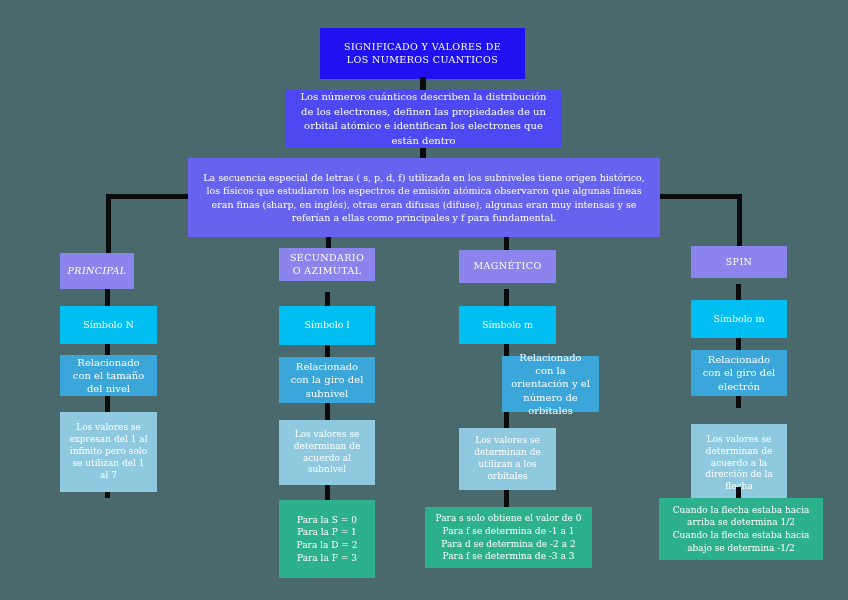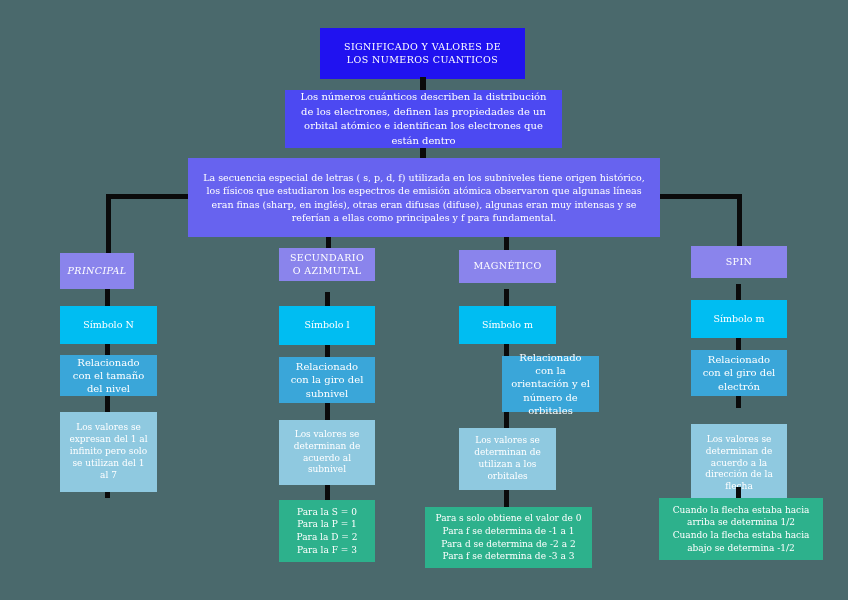--- a/index.html
+++ b/index.html
@@ -63,21 +63,21 @@
   <div class="conn" style="left:105px; top:492px; width:5px; height:6px;"></div>
 
   <div class="node header-box" style="left:279px; top:248px; width:96px; height:33px;">SECUNDARIO O AZIMUTAL</div>
   <div class="conn" style="left:325px; top:292px; width:5px; height:14px;"></div>
   <div class="node symbol-box" style="left:279px; top:306px; width:96px; height:39px;">Símbolo l</div>
   <div class="conn" style="left:325px; top:345px; width:5px; height:12px;"></div>
   <div class="node relation-box" style="left:279px; top:357px; width:96px; height:46px;">Relacionado con la giro del subnivel</div>
   <div class="conn" style="left:325px; top:403px; width:5px; height:17px;"></div>
   <div class="node values-box" style="left:279px; top:420px; width:96px; height:65px;">Los valores se determinan de acuerdo al subnivel</div>
   <div class="conn" style="left:325px; top:485px; width:5px; height:15px;"></div>
-  <div class="node detail-box pre" style="left:279px; top:500px; width:96px; height:62px;">Para la S = 0
+  <div class="node detail-box pre" style="left:279px; top:500px; width:96px; height:78px;">Para la S = 0
 Para la P = 1
 Para la D = 2
 Para la F = 3</div>
 
   <div class="node header-box" style="left:459px; top:250px; width:97px; height:33px;">MAGNÉTICO</div>
   <div class="conn" style="left:504px; top:289px; width:5px; height:17px;"></div>
   <div class="node symbol-box" style="left:459px; top:306px; width:97px; height:38px;">Símbolo m</div>
   <div class="conn" style="left:504px; top:344px; width:5px; height:12px;"></div>
   <div class="node relation-box" style="left:459px; top:356px; width:97px; height:56px;margin-left:43px;">Relacionado con la orientación y el número de orbitales</div>
   <div class="conn" style="left:504px; top:412px; width:5px; height:16px;"></div>

